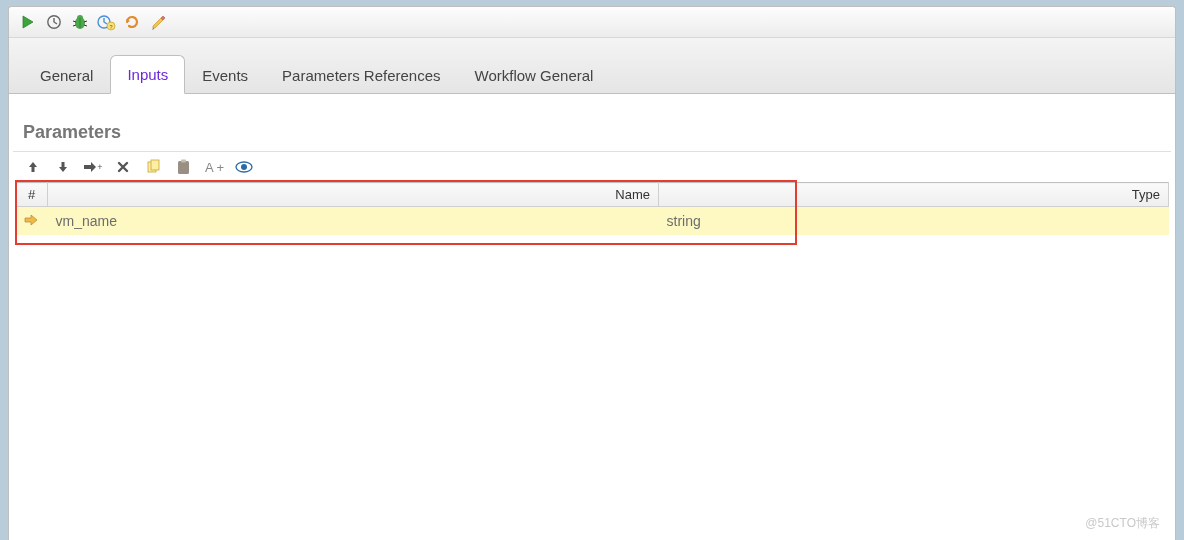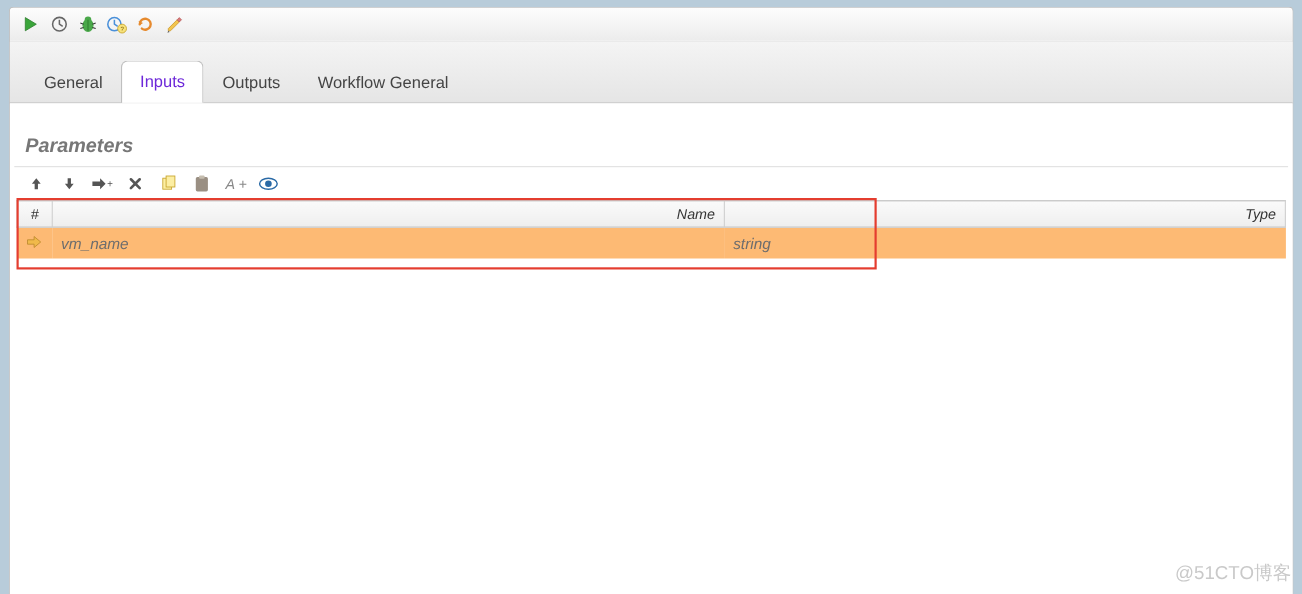--- a/index.html
+++ b/index.html
@@ -3,36 +3,36 @@
 <meta charset="utf-8">
 <style>
   * { box-sizing: border-box; margin: 0; padding: 0; }
   body { font-family: "Lucida Grande", "Segoe UI", Tahoma, sans-serif; font-size: 13px; color: #333; background: #b8ccda; width: 1184px; height: 540px; overflow: hidden; position: relative; }
   .panel { position: absolute; top: 6px; left: 8px; right: 8px; bottom: 0; background: #fff; border: 1px solid #bfbfbf; border-bottom: none; border-radius: 4px 4px 0 0; display: flex; flex-direction: column; }
   .toolbar-top { display: flex; align-items: center; gap: 4px; padding: 4px 8px; background: linear-gradient(#fdfdfd,#ececec); border-bottom: 1px solid #d8d8d8; border-radius: 4px 4px 0 0; }
   .toolbar-top .icon-btn { width: 22px; height: 22px; display: flex; align-items: center; justify-content: center; cursor: pointer; border-radius: 3px; }
   .tabs-row { display: flex; align-items: flex-end; padding: 16px 14px 0 14px; background: linear-gradient(#f4f4f4,#e5e5e5); border-bottom: 1px solid #bfbfbf; gap: 0; }
   .tab { padding: 10px 16px 10px 16px; font-size: 15px; color: #444; cursor: pointer; border: 1px solid transparent; border-bottom: none; position: relative; top: 1px; }
   .tab.active { background: #fff; border: 1px solid #bfbfbf; border-bottom: 1px solid #fff; border-radius: 6px 6px 0 0; color: #6d28d9; }
-  .content { flex: 1; background: #fff; overflow: auto; position: relative; font-style: italic; }
+  .content { flex: 1; background: #fff; overflow: auto; position: relative; }
   .section-title { font-size: 18px; font-weight: bold; color: #777; padding: 28px 14px 8px 14px; }
   .divider { height: 1px; background: #e0e0e0; margin: 0 4px 4px 4px; }
   .param-toolbar { display: flex; align-items: center; gap: 10px; padding: 2px 14px 6px 14px; }
   .param-toolbar .tbtn { width: 20px; height: 18px; display: flex; align-items: center; justify-content: center; cursor: pointer; color: #555; }
   .grid-wrap { position: relative; margin: 0 6px; }
   .highlight-box { position: absolute; top: -2px; left: 0; right: 372px; height: 65px; border: 2px solid #e43d2f; pointer-events: none; z-index: 5; }
   table.grid { width: 100%; border-collapse: collapse; }
   table.grid th { background: linear-gradient(#fafafa,#eeeeee); border: 1px solid #cfcfcf; border-top: 1px solid #bfbfbf; text-align: right; font-weight: normal; color: #333; padding: 4px 8px; font-size: 13px; height: 24px; }
   table.grid th.num { width: 28px; text-align: center; }
   table.grid th.name { }
   table.grid th.type { width: 510px; }
   table.grid td { padding: 6px 8px; border: none; font-size: 14px; color: #6d6d6d; }
-  table.grid tr.selected td { background: #fdba74; }
+  table.grid tr.selected td { background: #fef9c3; }
   .row-arrow { display: inline-flex; align-items: center; width: 16px; }
-  .watermark { position: absolute; right: 10px; bottom: 8px; color: #c9c9c9; font-size: 17px; }
+  .watermark { position: absolute; right: 24px; bottom: 8px; color: #c9c9c9; font-size: 12px; }
   .atext { color:#888; font-size:13px; margin-left:2px; }
 </style>
 </head>
 <body>
 
 <div class="panel">
 
   <div class="toolbar-top">
     <div class="icon-btn" title="Run">
       <svg width="16" height="16" viewBox="0 0 16 16">
@@ -75,21 +75,22 @@
           <path d="M3 14 L5 14 L13 6 L11 4 L3 12 Z" fill="#f3c54d" stroke="#c9952a" stroke-width="0.7"></path>
           <path d="M11 4 L13 6 L15 4 L13 2 Z" fill="#d97a7a" stroke="#b05050" stroke-width="0.6"></path>
           <path d="M3 14 L2.2 15.8 L4.2 15 Z" fill="#555"></path>
         </svg>
     </div>
   </div>
 
   <div class="tabs-row">
     <div class="tab">General</div>
     <div class="tab active">Inputs</div>
-    <div class="tab">Outputs</div>
+    <div class="tab">Events</div>
+    <div class="tab">Parameters References</div>
     <div class="tab">Workflow General</div>
   </div>
 
   <div class="content">
     <div class="section-title">Parameters</div>
     <div class="divider"></div>
 
     <div class="param-toolbar">
       <div class="tbtn" title="Move Up">
         <svg width="14" height="14" viewBox="0 0 14 14">

